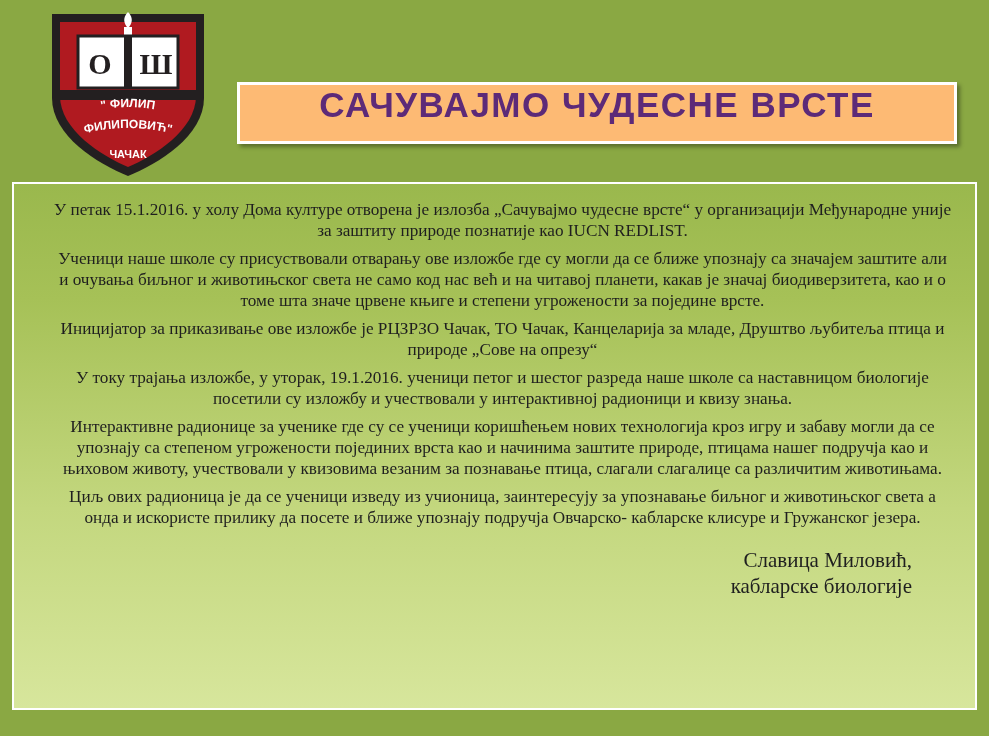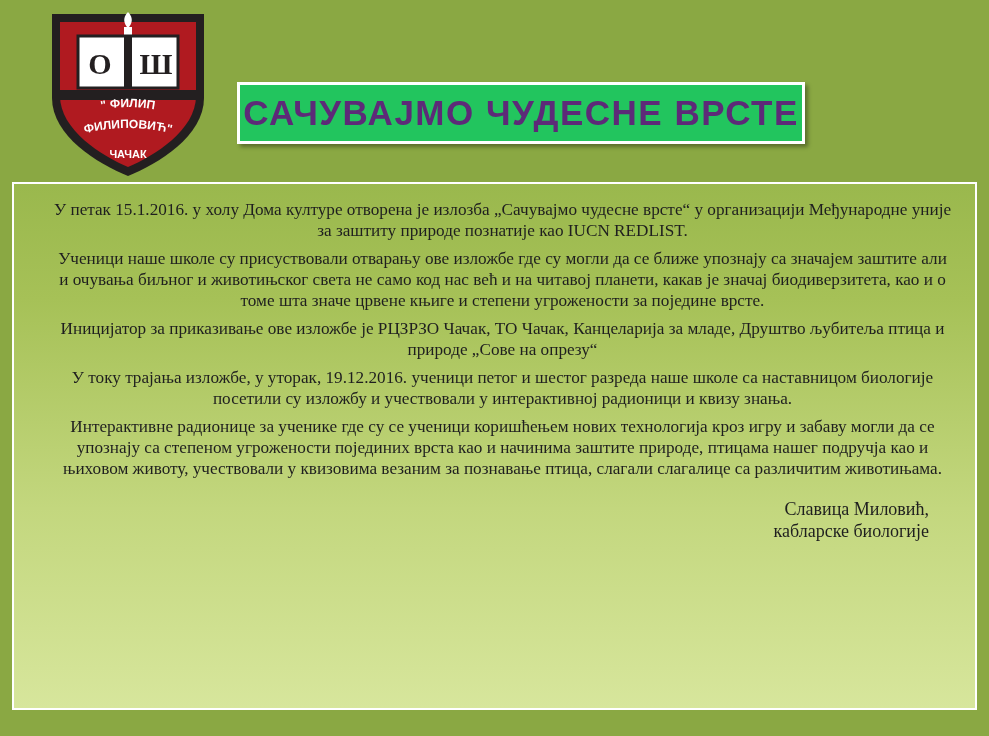--- a/index.html
+++ b/index.html
@@ -29,27 +29,27 @@
     width: 180px;
     height: 176px;
   }
   .logo svg { display: block; }
 
   
   .title-box {
     position: absolute;
     left: 237px;
     top: 82px;
-    width: 568px;
+    width: 720px;
     height: 62px;
-    background: #22c55e;
+    background: #fdba74;
     border: 3px solid #ffffff;
     box-shadow: 3px 3px 4px rgba(0,0,0,0.35);
     display: flex;
-    align-items: center;
+    align-items: flex-start;
     justify-content: center;
     box-sizing: border-box;
   }
   .title-text {
     color: #5d2a78;
     font-size: 35px;
     font-weight: bold;
     letter-spacing: 1.5px;
     white-space: nowrap;
   }
@@ -71,24 +71,24 @@
     color: #1f1f1f;
     font-size: 17.2px;
     line-height: 1.22;
     text-align: center;
     margin: 0 0 7px 0;
     font-family: "Liberation Serif", serif;
   }
   .para.tight { margin-bottom: 6px; }
   .sign {
     color: #1f1f1f;
-    font-size: 18px;
+    font-size: 21px;
     line-height: 1.25;
     text-align: right;
-    margin: 18px 24px 0 0;
+    margin: 18px 41px 0 0;
     font-family: "Liberation Serif", serif;
   }
 </style>
 </head>
 <body>
 
 <div class="slide">
 
   <div class="logo">
     <svg width="180" height="176" viewBox="0 0 180 176" xmlns="http://www.w3.org/2000/svg">
@@ -128,22 +128,23 @@
   </div>
 
   <div class="title-box">
     <div class="title-text">САЧУВАЈМО ЧУДЕСНЕ ВРСТЕ</div>
   </div>
 
   <div class="body-panel">
     <p class="para">У петак 15.1.2016. у холу Дома културе отворена је излозба „Сачувајмо чудесне врсте“ у организацији Међународне уније за заштиту природе  познатије као  IUCN REDLIST.</p>
     <p class="para">Ученици наше школе су присуствовали  отварању ове изложбе где су могли да се ближе упознају са значајем заштите али и очувања биљног и животињског света не само код нас већ и на читавој планети, какав је значај биодиверзитета, као и о томе шта значе црвене књиге и степени угрожености за поједине врсте.</p>
     <p class="para">Иницијатор за приказивање ове изложбе је РЦЗРЗО Чачак, ТО Чачак, Канцеларија за младе, Друштво љубитеља птица и природе „Сове на опрезу“</p>
-    <p class="para">У току трајања изложбе, у уторак, 19.12.2016. ученици петог и шестог разреда  наше школе са наставницом биологије посетили су изложбу и учествовали у интерактивној радионици и квизу знања.</p>
+    <p class="para">У току трајања изложбе, у уторак, 19.1.2016. ученици петог и шестог разреда  наше школе са наставницом биологије посетили су изложбу и учествовали у интерактивној радионици и квизу знања.</p>
     <p class="para">Интерактивне  радионице за ученике где су се ученици коришћењем нових технологија кроз игру и забаву могли да се упознају са степеном угрожености појединих врста као и начинима заштите природе, птицама нашег подручја као и њиховом животу, учествовали  у квизовима везаним за познавање птица,  слагали слагалице са различитим животињама.</p>
+    <p class="para tight">Циљ ових радионица је да се ученици  изведу из учионица, заинтересују за упознавање биљног и животињског света  а онда и искористе прилику да посете   и ближе  упознају  подручја Овчарско- кабларске клисуре и Гружанског језера.</p>
 
     <div class="sign">
       <div>Славица Миловић,</div>
       <div>кабларске биологије</div>
     </div>
   </div>
 
 </div>
 
 </body></html>

